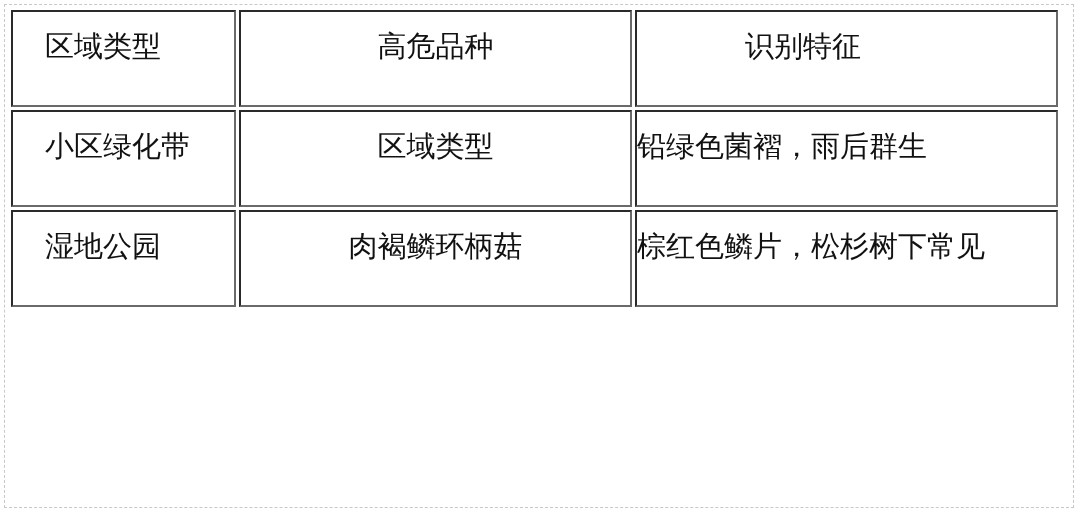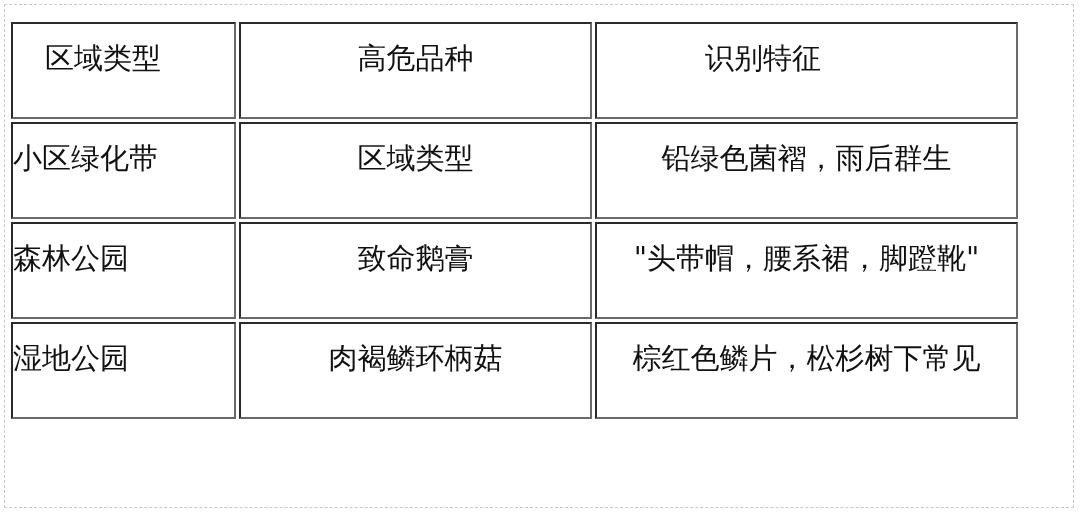--- a/index.html
+++ b/index.html
@@ -20,21 +20,21 @@
       left: 4px;
       top: 4px;
       width: 1070px;
       height: 504px;
       border: 1px dashed #c8c8c8;
       box-sizing: border-box;
     }
     table.grid {
       position: absolute;
       left: 8px;
-      top: 19px;
+      top: 7px;
       border-collapse: separate;
       border-spacing: 3px;
       table-layout: fixed;
     }
     table.grid td {
       box-sizing: border-box;
       border: 2px solid #3a3a3a;
       border-top-color: #2a2a2a;
       border-left-color: #2a2a2a;
       border-right-color: #6a6a6a;
@@ -45,25 +45,25 @@
       font-size: 29px;
       line-height: 34px;
       background: #ffffff;
     }
     td .txt {
       display: block;
       padding-top: 17px;
       white-space: nowrap;
     }
     td.c1 { width: 225px; }
-    td.c2 { width: 353px; }
+    td.c2 { width: 393px; }
     td.c3 { width: 423px; }
-    td.c1 .txt { text-align: left; }
+    td.c1 .txt { text-align: left; padding-left: 32px; }
     td.c2 .txt { text-align: center; }
-    td.c3 .txt { text-align: center; }
+    td.c3 .txt { }
     tr.header td.c1 .txt { padding-left: 32px; }
     tr.header td.c3 .txt { text-align: left; padding-left: 108px; }
   </style>
 </head>
 <body>
 
 <div class="frame"></div>
 
 <table class="grid">
   <tbody>
@@ -84,31 +84,20 @@
         </td>
       <td class="c2">
           <span class="txt">区域类型</span>
         </td>
       <td class="c3">
           <span class="txt">铅绿色菌褶，雨后群生</span>
         </td>
     </tr>
     <tr>
       <td class="c1">
-          <span class="txt">森林公园</span>
-        </td>
-      <td class="c2">
-          <span class="txt">致命鹅膏</span>
-        </td>
-      <td class="c3">
-          <span class="txt">"头带帽，腰系裙，脚蹬靴"</span>
-        </td>
-    </tr>
-    <tr>
-      <td class="c1">
           <span class="txt">湿地公园</span>
         </td>
       <td class="c2">
           <span class="txt">肉褐鳞环柄菇</span>
         </td>
       <td class="c3">
           <span class="txt">棕红色鳞片，松杉树下常见</span>
         </td>
     </tr>
   </tbody>

